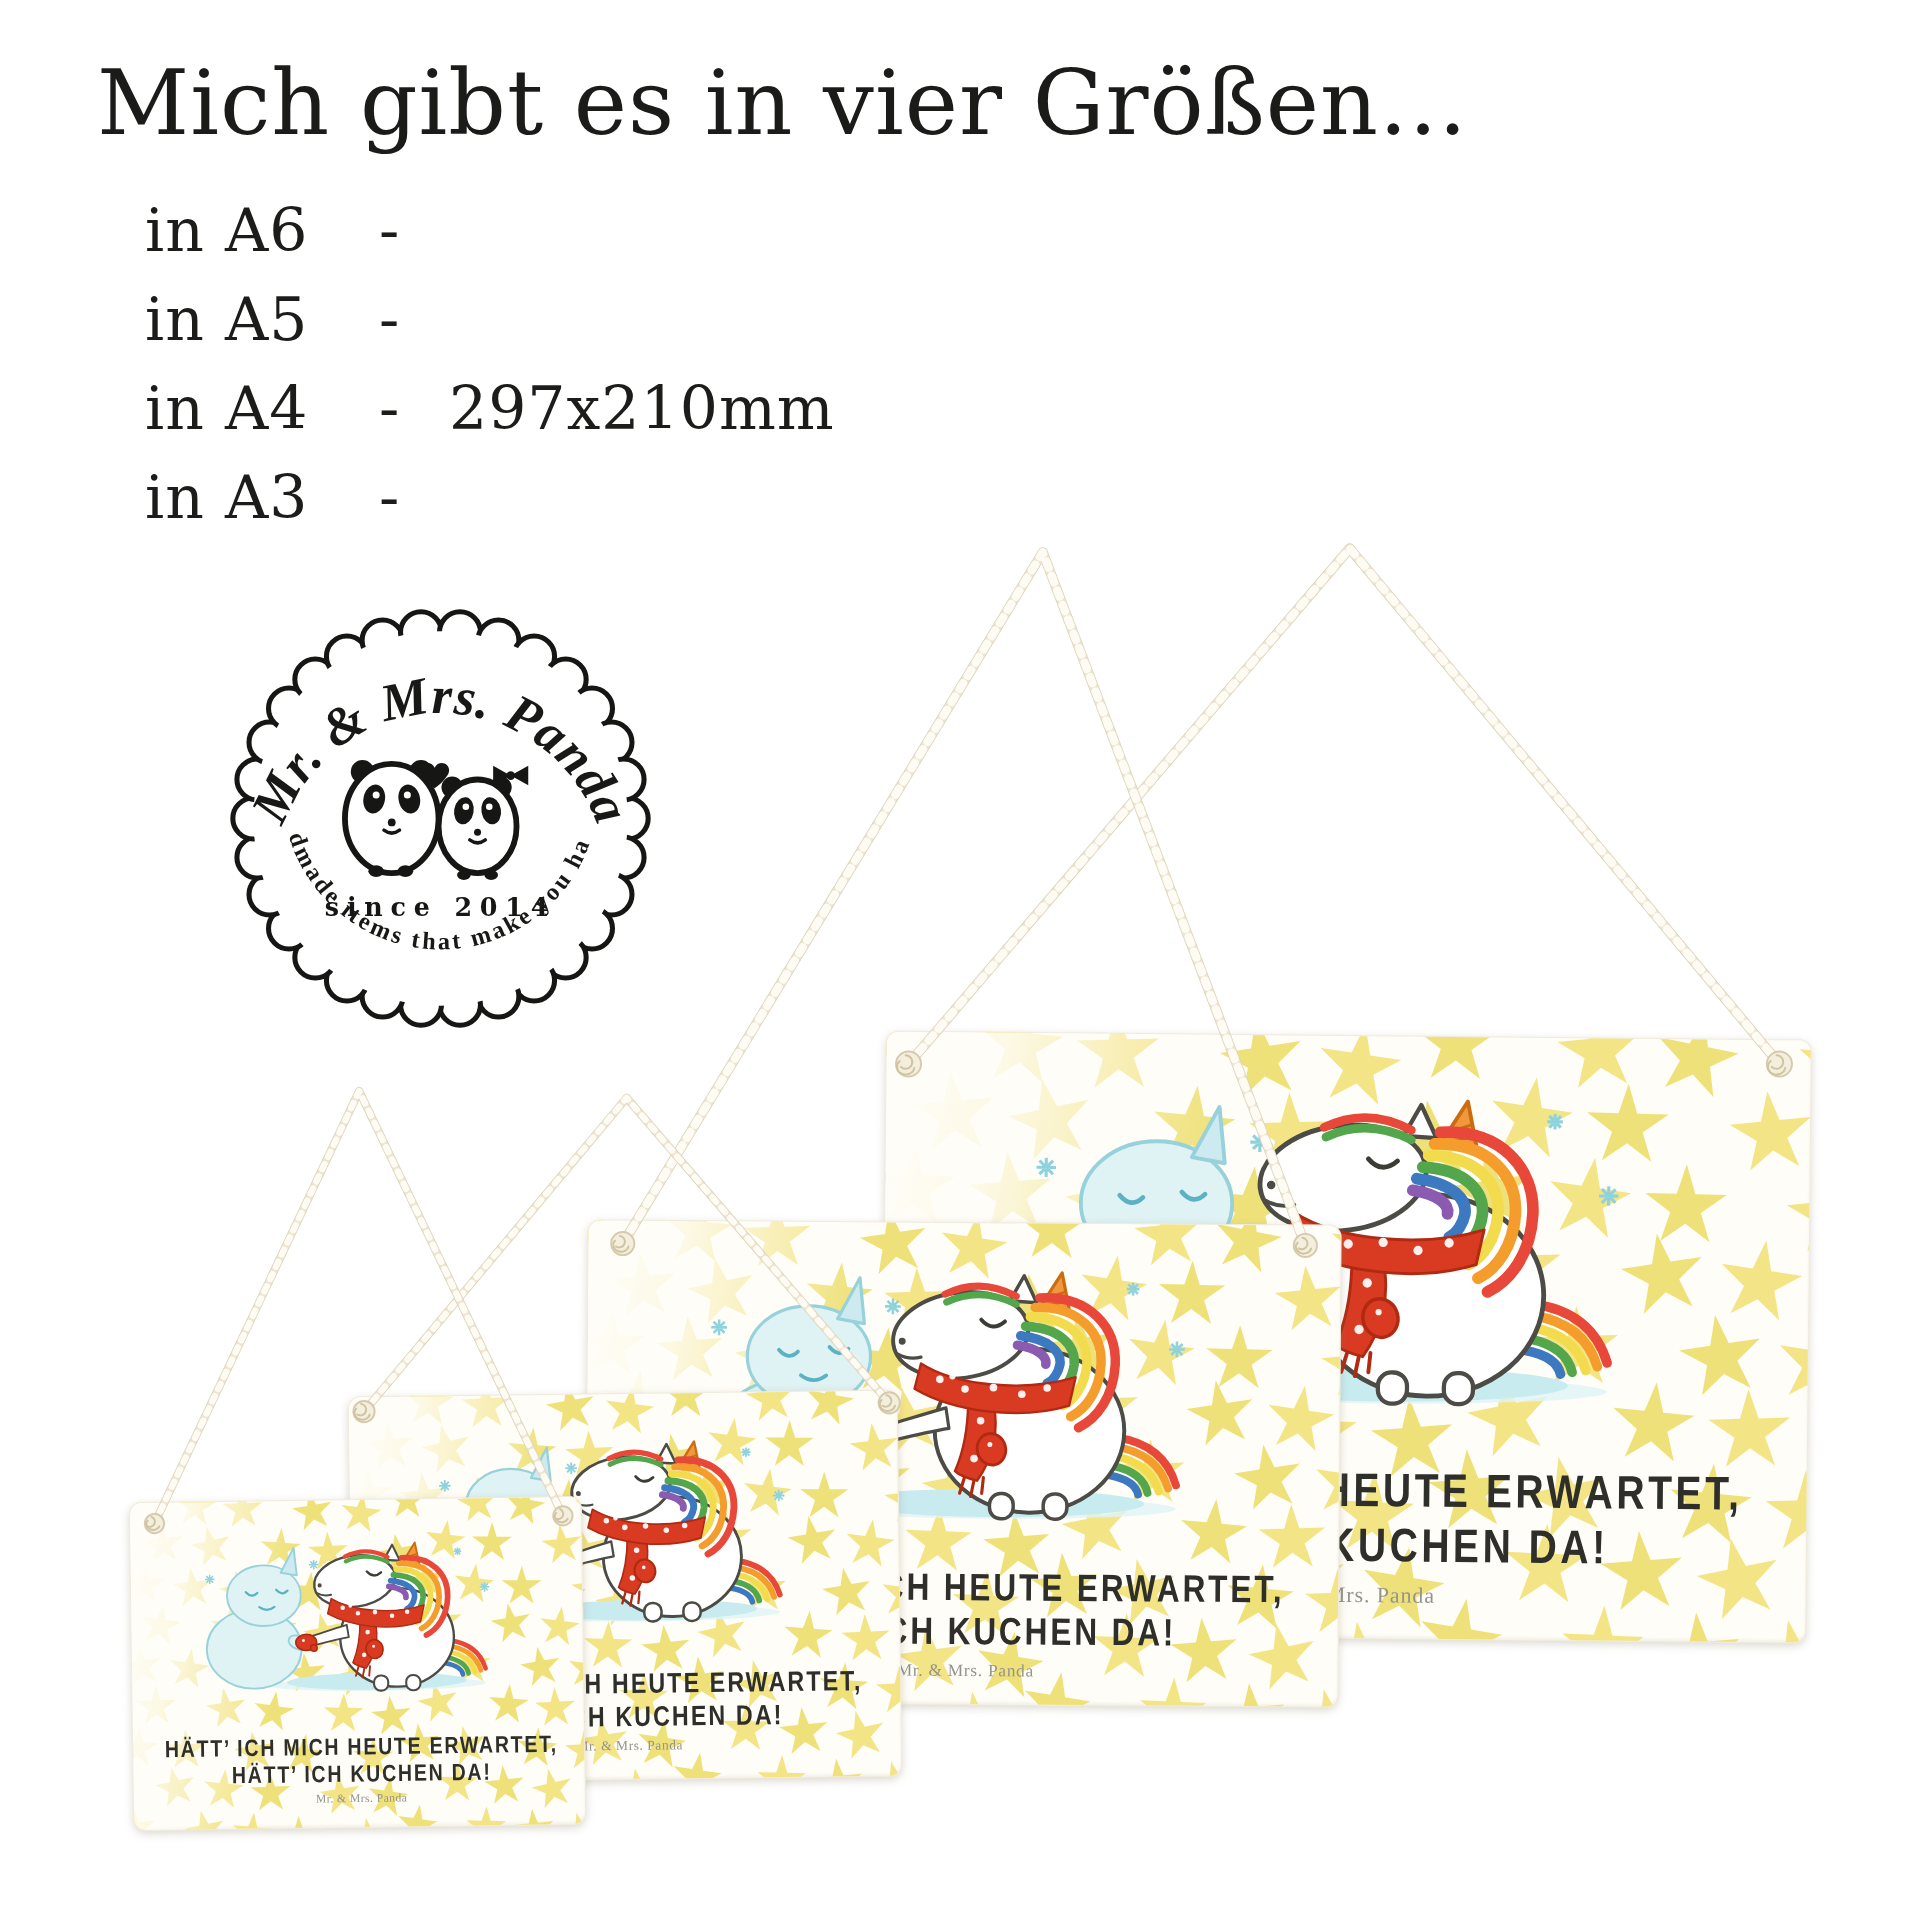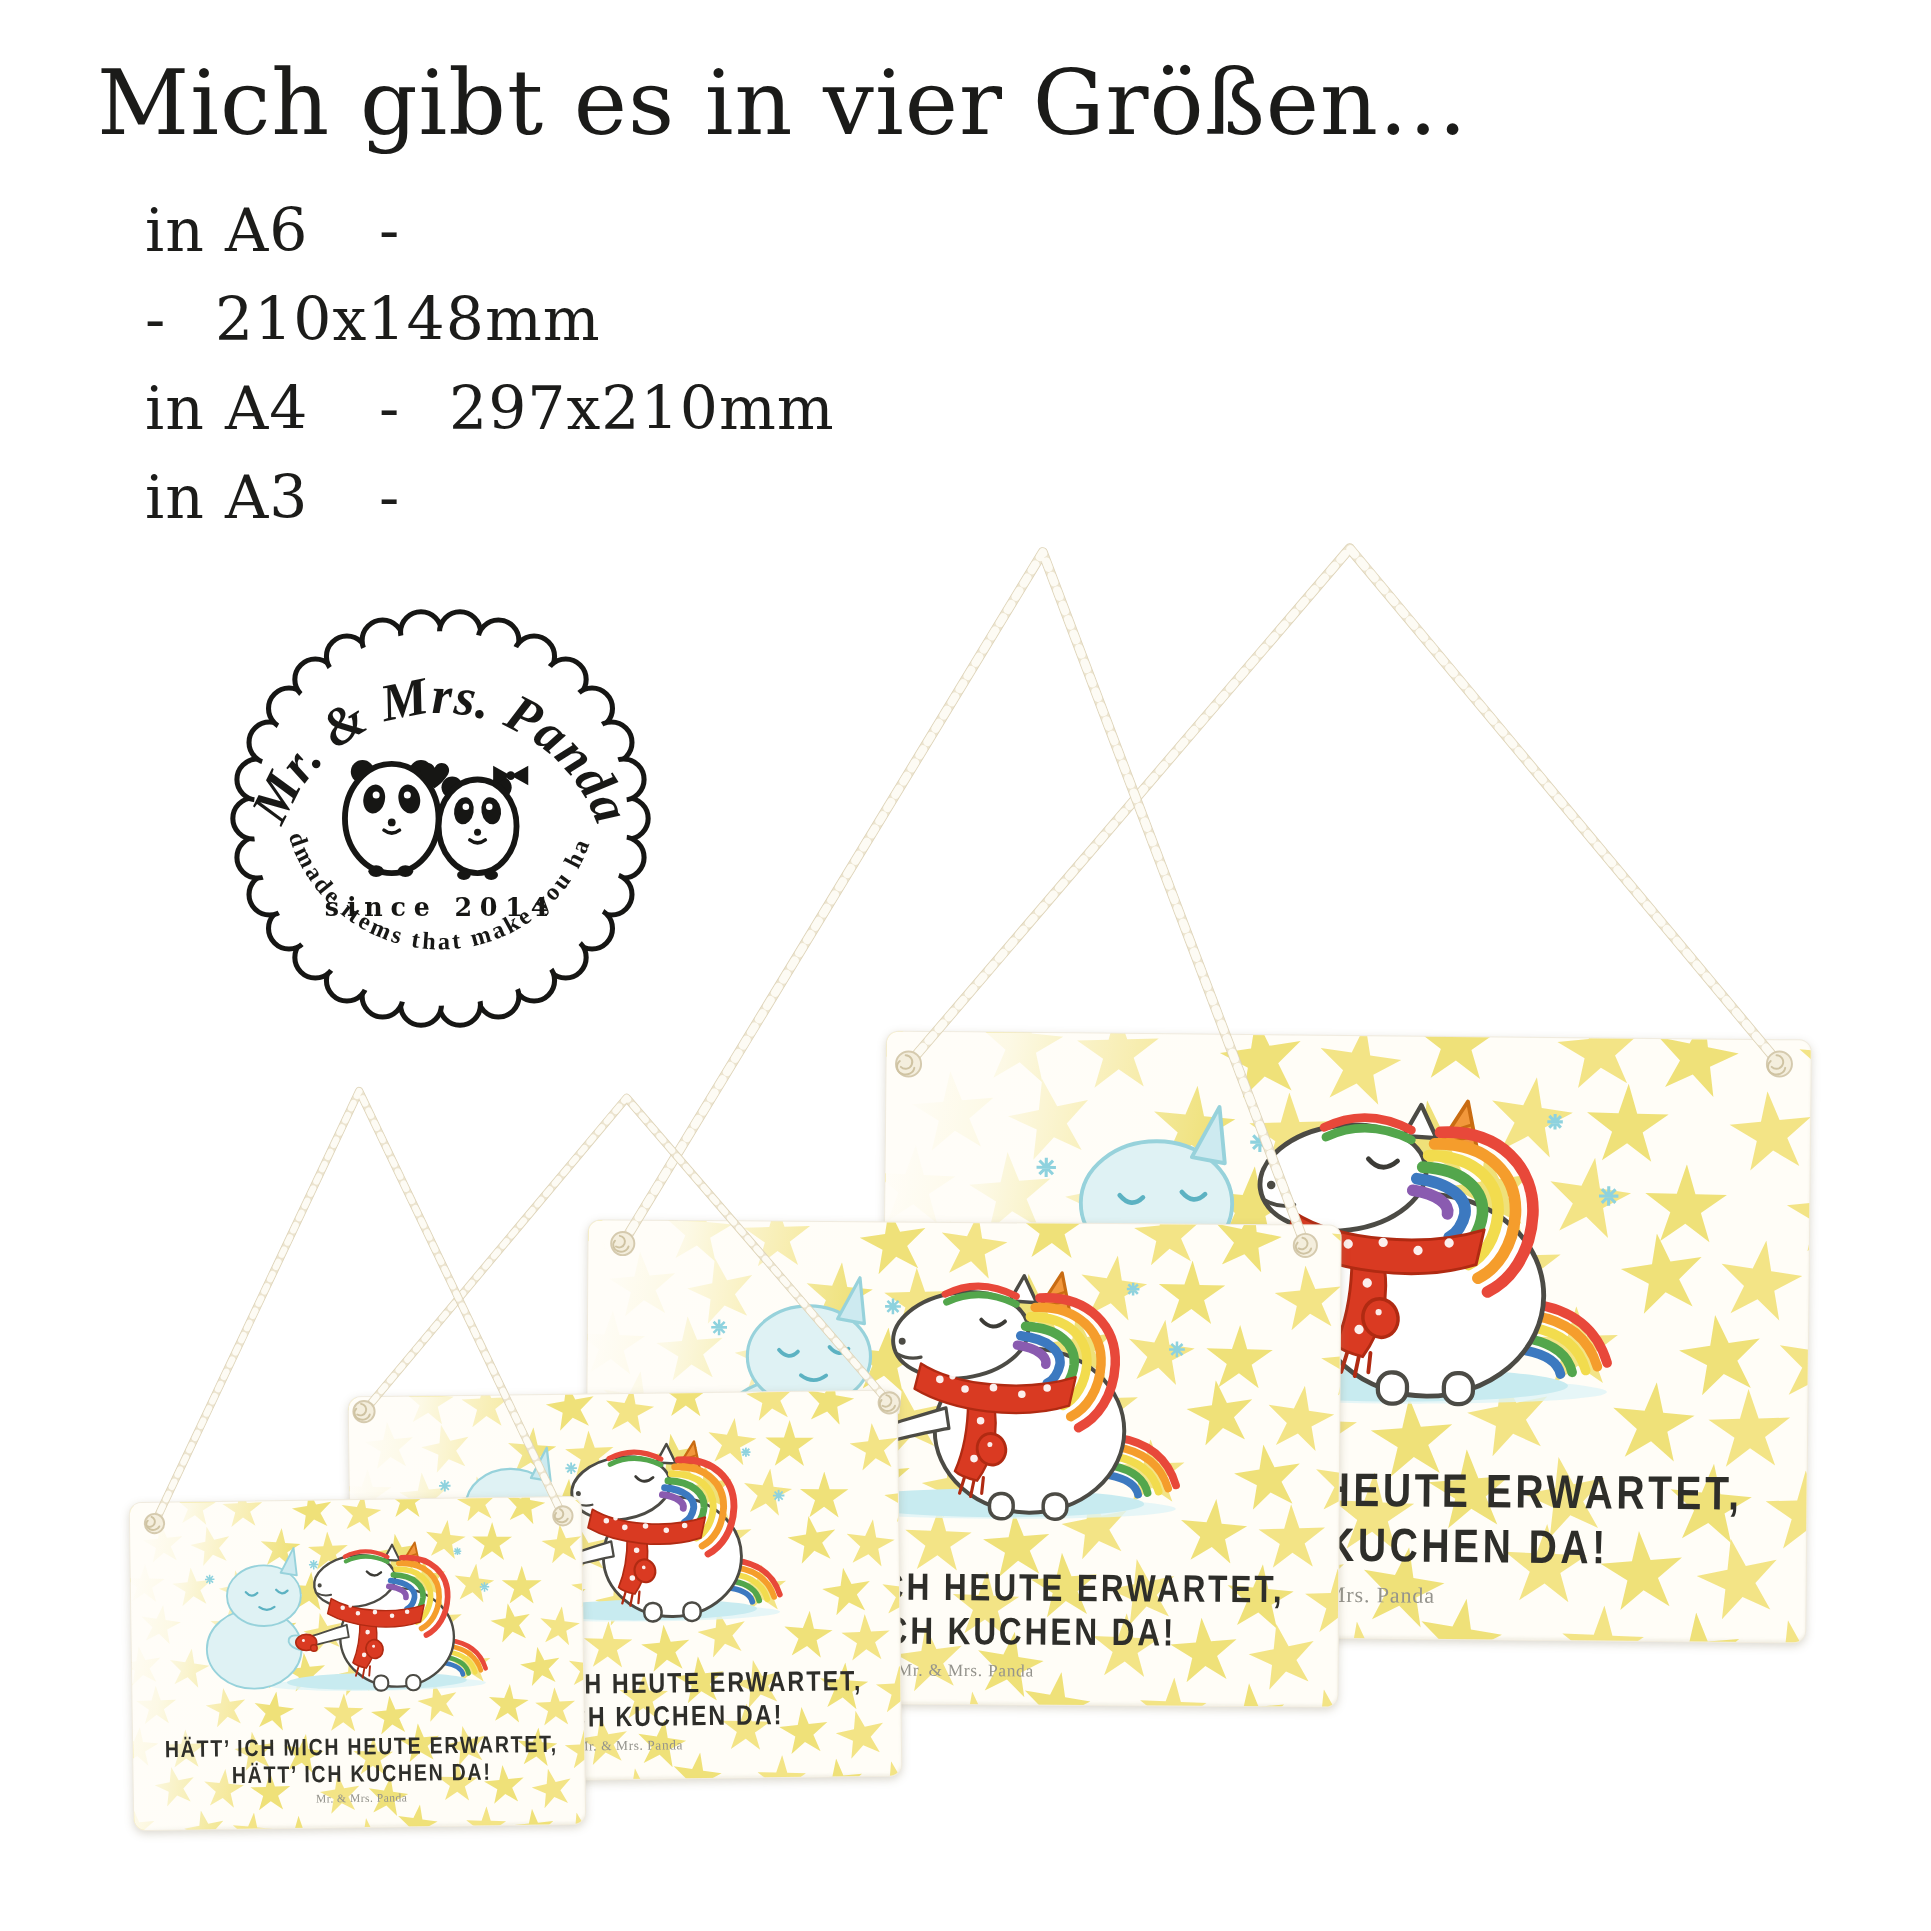--- a/index.html
+++ b/index.html
@@ -141,22 +141,22 @@
 <div class="page">
 
   <div class="title">Mich gibt es in vier Größen...</div>
 
   <div class="size-list">
     <div class="size-row">
       <span class="size-label">in A6</span>
       <span class="size-dash">-</span>
     </div>
     <div class="size-row">
+      <span class="size-label">in A5</span>
       <span class="size-dash">-</span>
-      <span class="size-dims">210x148mm</span>
     </div>
     <div class="size-row">
       <span class="size-label">in A4</span>
       <span class="size-dash">-</span>
       <span class="size-dims">297x210mm</span>
     </div>
     <div class="size-row">
       <span class="size-label">in A3</span>
       <span class="size-dash">-</span>
     </div>

